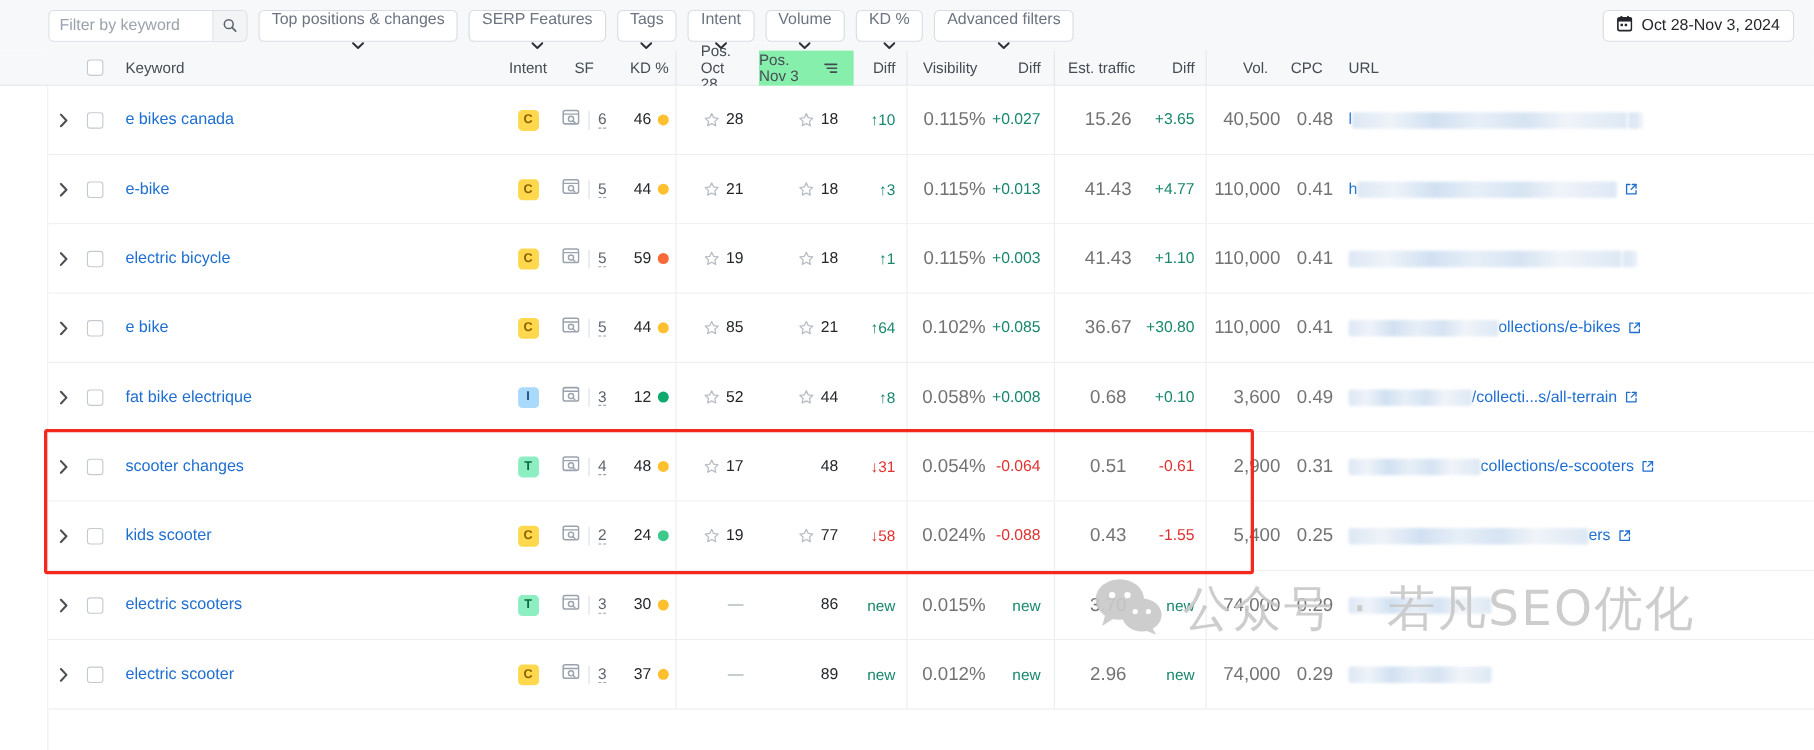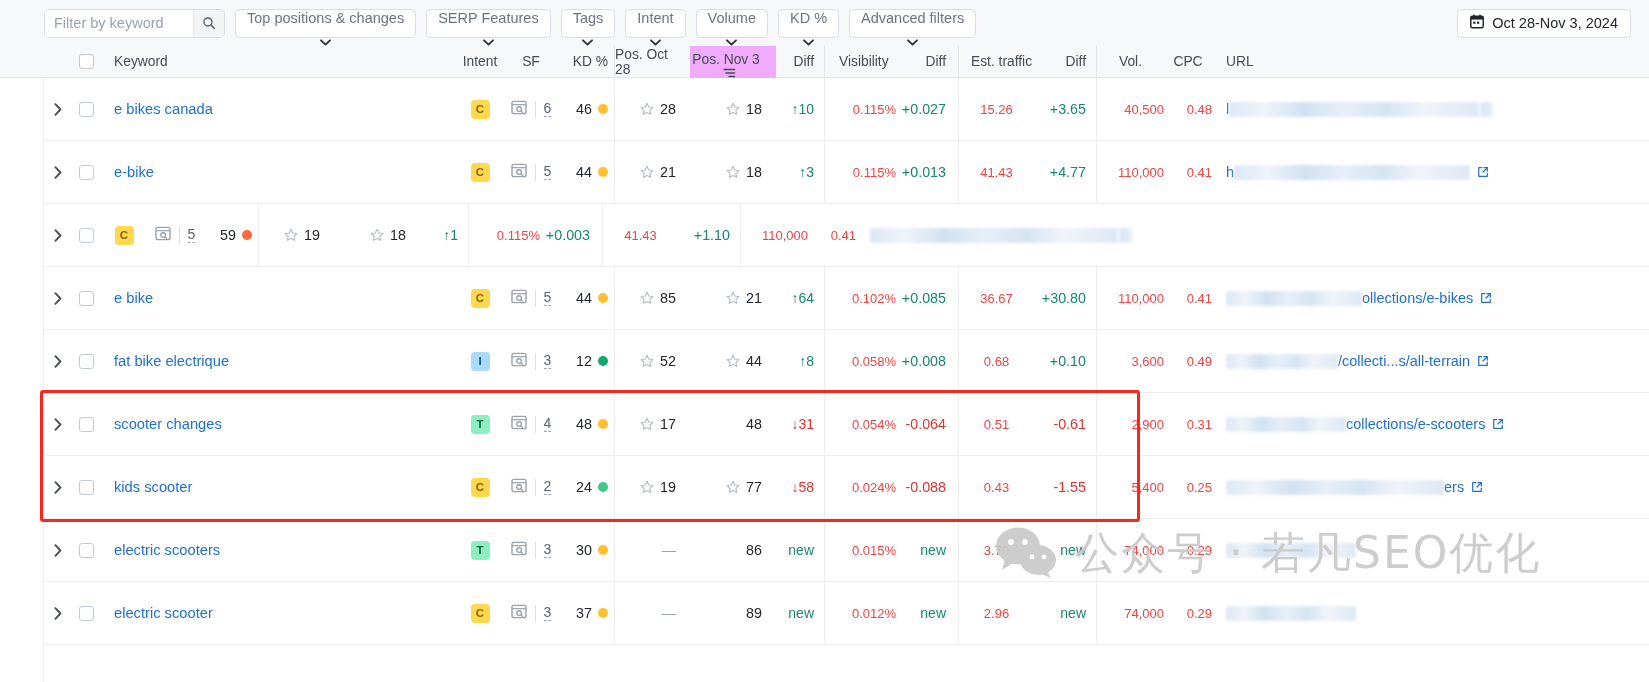--- a/index.html
+++ b/index.html
@@ -78,24 +78,24 @@
   .c-diff1  { width:48px; justify-content:flex-end; padding-right:10px; }
   .c-vis    { width:72px; justify-content:flex-end; }
   .c-diff2  { width:62px; justify-content:flex-end; padding-right:12px; }
   .c-trf    { width:76px; justify-content:center; }
   .c-diff3  { width:62px; justify-content:flex-end; padding-right:10px; }
   .c-vol    { width:68px; justify-content:flex-end; }
   .c-cpc    { width:48px; justify-content:flex-end; }
   .c-url    { flex:1 1 auto; padding-left:14px; overflow:hidden; }
 
   
-  .sep-l { border-left:1px solid #ebedf0; }
+  .sep-l { border-left:1px solid #ebedf0;padding-left:22px; }
   .hdr .sep-l { border-left:1px solid #e4e7ea; }
 
-  .hdr .c-posb { background:#f0abfc; position:relative;flex-direction:column; }
+  .hdr .c-posb { background:#86efac; position:relative; }
   .sort-icon { margin-left:6px; display:inline-flex; }
 
   .kw-link { color:#1f6fd0; font-size:14.7px; text-decoration:none; cursor:pointer; }
 
   .chev {
     width:14px; height:14px; color:#4b5057; cursor:pointer;
     display:inline-flex; align-items:center; justify-content:center;
   }
   .cb {
     width:15px; height:15px; border:1px solid #c3cad2; border-radius:3px;
@@ -122,21 +122,21 @@
   .kd-num { font-size:14.3px; color:#23262b; }
   .kd-dot { width:10px; height:10px; border-radius:50%; margin-left:6px; display:inline-block; }
 
   .star { margin-right:6px; display:inline-flex; }
   .pos-num { font-size:14.3px; color:#23262b; }
   .dash { color:#9aa2ad; font-size:14.3px; }
 
   .up   { color:#17876d; font-size:14px; white-space:nowrap; }
   .down { color:#e03131; font-size:14px; white-space:nowrap; }
   .newv { color:#17876d; font-size:14px; }
-  .num  { font-size:13px; color:#ef4444; white-space:nowrap; }
+  .num  { font-size:17px; color:#737373; white-space:nowrap; }
   .pos-d { color:#17876d; font-size:14.3px; }
   .neg-d { color:#e03131; font-size:14.3px; }
 
   .url-cell { display:flex; align-items:center; gap:0; white-space:nowrap; }
   .blur-seg {
     display:inline-block; height:15px; border-radius:2px;
     background:linear-gradient(90deg,#dbe6f4 0%,#eef3f9 14%,#cfdff1 30%,#e6eef7 46%,#d4e2f2 63%,#f0f4f9 78%,#dce7f4 100%);
     filter:blur(1.6px); opacity:.95; vertical-align:middle;
   }
   .url-txt { color:#1f6fd0; font-size:14.5px; }
@@ -458,20 +458,23 @@
           <div class="cell c-exp">
             <span class="chev">
               <svg width="8" height="13" viewBox="0 0 8 13">
                 <path d="M1.4 1.2 L6.4 6.5 L1.4 11.8" fill="none" stroke="#4b5057" stroke-width="1.9" stroke-linecap="round" stroke-linejoin="round"></path>
               </svg>
             </span>
           </div>
           <div class="cell c-chk">
             <span class="cb"></span>
           </div>
+          <div class="cell c-kw">
+            <a class="kw-link">electric bicycle</a>
+          </div>
           <div class="cell c-intent">
             <span class="badge C">C</span>
           </div>
           <div class="cell c-sf">
             <span class="sf-wrap">
               <span><svg width="16" height="15" viewBox="0 0 17 16">
                   <rect x="1" y="1.5" width="15" height="13" rx="2" fill="none" stroke="#9aa2ad" stroke-width="1.5"></rect>
                   <line x1="1" y1="5" x2="16" y2="5" stroke="#9aa2ad" stroke-width="1.3"></line>
                   <circle cx="8.6" cy="9.7" r="2.5" fill="none" stroke="#9aa2ad" stroke-width="1.4"></circle>
                   <line x1="10.5" y1="11.6" x2="12.4" y2="13.3" stroke="#9aa2ad" stroke-width="1.4" stroke-linecap="round"></line>

